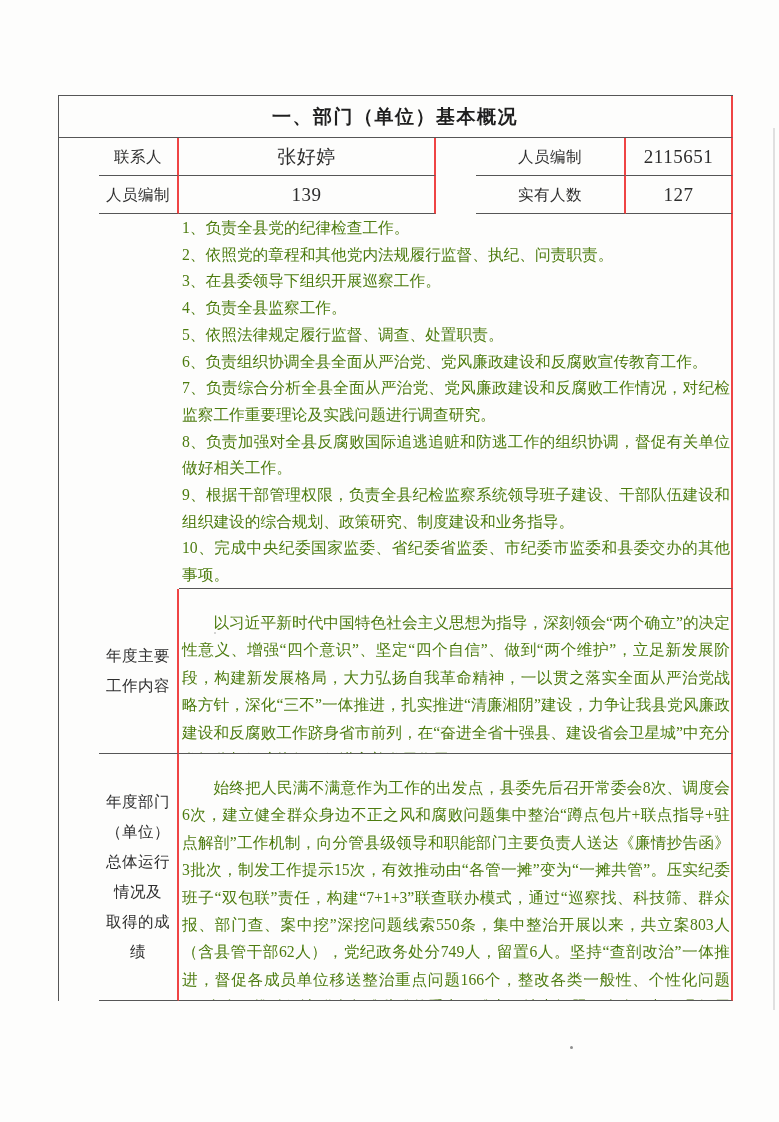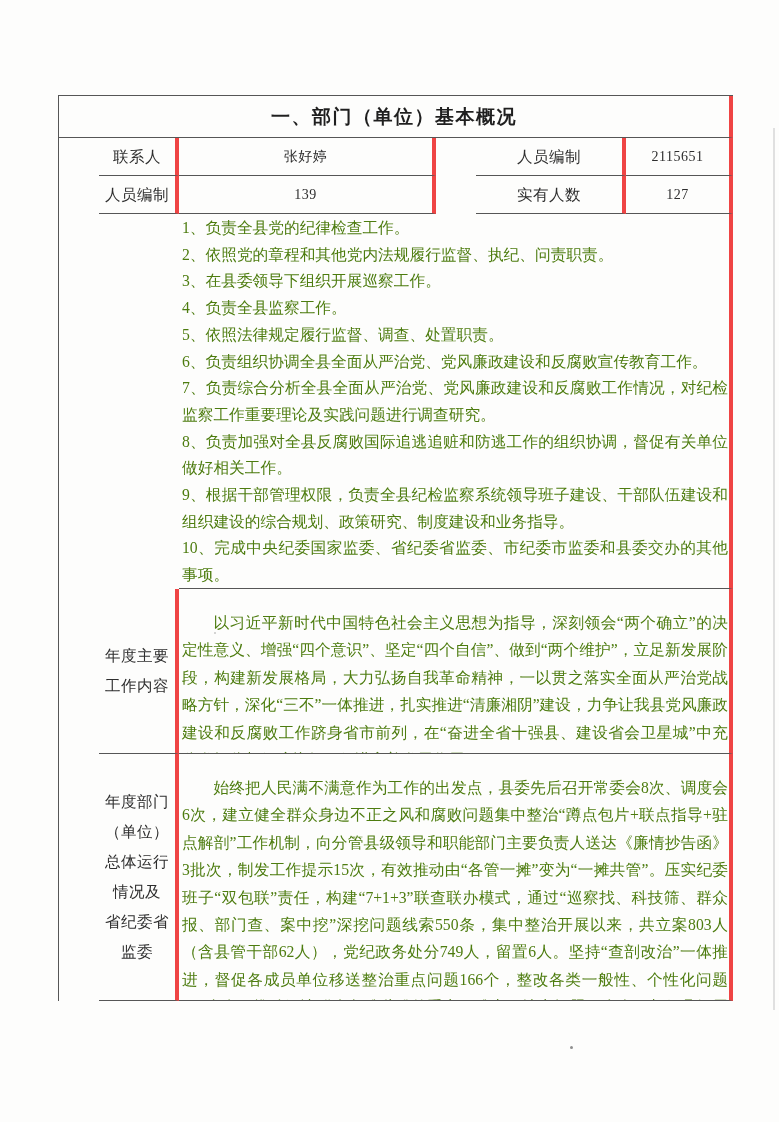--- a/index.html
+++ b/index.html
@@ -32,21 +32,21 @@
   .tbl {
     position: absolute;
     left: 58px; top: 95px;
     display: grid;
     grid-template-columns: 120px 257px 190px 107px;
     grid-template-rows: 42px 38px 38px 375px 165px 247px;
     border-left: 1px solid #565656;
     border-top: 1px solid #565656;
   }
   .cell {
-    border-right: 4px solid #ef4444;
+    border-right: 2px solid #ef4444;
     border-bottom: 1px solid #565656;
     box-sizing: border-box;
     overflow: hidden;
   }
   .span4 { grid-column: 1 / 5; }
   .span3 { grid-column: 2 / 5; }
 
   .title-cell {
     display: flex; align-items: center; justify-content: center;
     font-family: "Liberation Sans", "DejaVu Sans", sans-serif;
@@ -59,21 +59,21 @@
     display: flex; flex-direction: column;
     align-items: center; justify-content: center;
     text-align: center;
     font-size: 15.5px;
     line-height: 30px;
     letter-spacing: .5px;
     margin-left: 40px;
   }
   .value-cell {
     display: flex; align-items: center; justify-content: center;
-    font-size: 14px;
+    font-size: 19px;
     letter-spacing: .5px;
     text-align: right;
   }
   .content-cell {
     font-size: 15.7px;
     text-align: justify;
     padding: 1px 1px 0 3px;
     color: #4d7c0f;
   }
   .duties-cell      { line-height: 26.7px; }
@@ -122,20 +122,20 @@
       <span>年度主要</span>
       <span>工作内容</span>
     </div>
     <div class="cell span3 content-cell paragraph-cell">
       <p class="indent">以习近平新时代中国特色社会主义思想为指导，深刻领会“两个确立”的决定性意义、增强“四个意识”、坚定“四个自信”、做到“两个维护”，立足新发展阶段，构建新发展格局，大力弘扬自我革命精神，一以贯之落实全面从严治党战略方针，深化“三不”一体推进，扎实推进“清廉湘阴”建设，力争让我县党风廉政建设和反腐败工作跻身省市前列，在“奋进全省十强县、建设省会卫星城”中充分发挥监督保障执行、促进完善发展作用。</p>
     </div>
 
     <div class="cell label-cell">
       <span>年度部门（单位）</span>
       <span>总体运行情况及</span>
-      <span>省纪委省监委</span>
+      <span>取得的成绩</span>
     </div>
     <div class="cell span3 content-cell paragraph-cell">
       <p class="indent">始终把人民满不满意作为工作的出发点，县委先后召开常委会8次、调度会6次，建立健全群众身边不正之风和腐败问题集中整治“蹲点包片+联点指导+驻点解剖”工作机制，向分管县级领导和职能部门主要负责人送达《廉情抄告函》3批次，制发工作提示15次，有效推动由“各管一摊”变为“一摊共管”。压实纪委班子“双包联”责任，构建“7+1+3”联查联办模式，通过“巡察找、科技筛、群众报、部门查、案中挖”深挖问题线索550条，集中整治开展以来，共立案803人（含县管干部62人），党纪政务处分749人，留置6人。坚持“查剖改治”一体推进，督促各成员单位移送整治重点问题166个，整改各类一般性、个性化问题250余个，推动解决群众急难愁盼的重点、难点、堵点问题40余个，督促县级层面完善制度</p>
     </div>
 
   </div>
 </div>
 
 </body></html>

